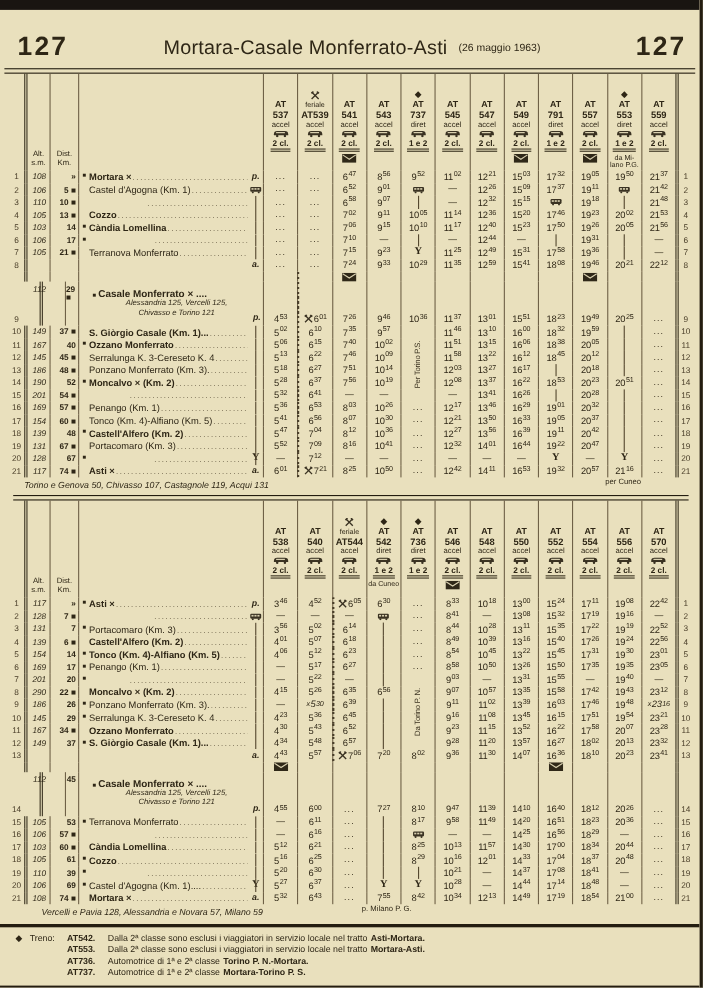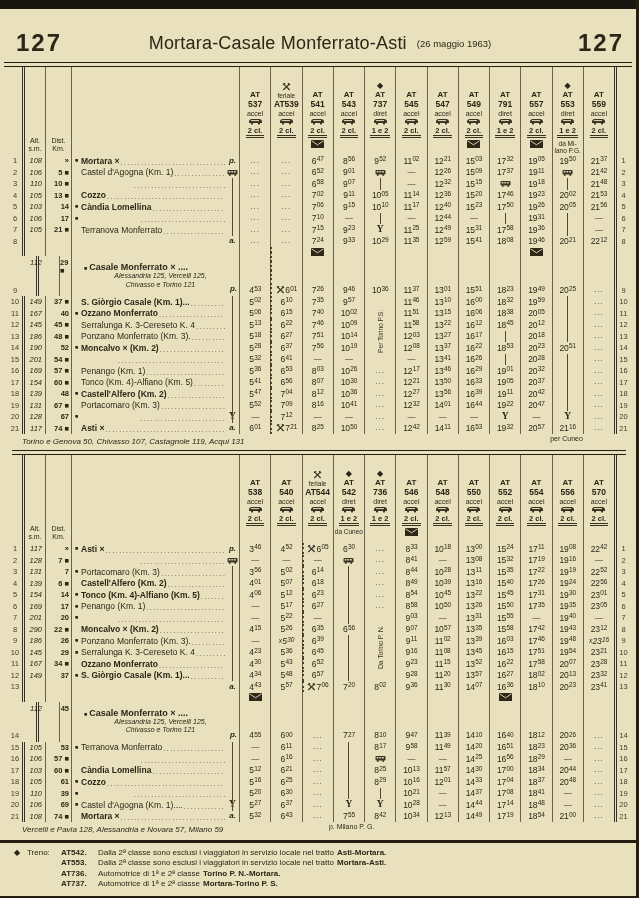--- a/index.html
+++ b/index.html
@@ -56,21 +56,21 @@
   .tr-mail{height:9px;}
   .tr-casale{height:40px;}
   .tr-casale .tc,.tr-casale .num{align-items:flex-end;padding-bottom:2px;}
   .tr-casale .alt,.tr-casale .dist{align-items:flex-start;padding-top:3px;margin-left:14px;}
   .cas{flex-direction:column;align-items:stretch;justify-content:center;padding:1px 2px 1px 12px;}
   .cas-l1{font-weight:bold;font-size:9px;white-space:nowrap;}
   .cas-l1 .pre{font-size:5.5px;margin-right:2px;}
   .cas-sub{font-style:italic;font-size:7px;text-align:center;line-height:1.2;white-space:nowrap;}
   .cas-pa{position:absolute;right:2px;bottom:3px;font-size:8px;font-style:italic;font-weight:bold;}
   .tfoot{height:15px;}
-  .ftext{grid-column:2/5;align-self:center;text-align:left;font-size:8px;font-style:italic;white-space:nowrap;}
+  .ftext{grid-column:2/5;align-self:center;text-align:right;font-size:8px;font-style:italic;white-space:nowrap;}
   .fextra{align-self:start;justify-self:center;font-size:7px;white-space:nowrap;padding-top:1px;}
   .rot{position:absolute;top:1px;left:0;width:100%;height:68px;display:flex;align-items:center;justify-content:center;
        writing-mode:vertical-rl;transform:rotate(180deg);font-size:7px;white-space:nowrap;z-index:3;color:#3c3321;}
   .ic{display:inline-flex;align-items:center;justify-content:center;}
   .notes{margin:5px 10px 0 14px;font-size:8px;line-height:1.3;}
   .nrow{display:flex;align-items:baseline;}
   .nc1{width:13px;flex:none;font-size:8px;}
   .nc2{width:34px;flex:none;}
   .ntrain{width:37px;flex:none;font-weight:bold;}
   .nroute{font-weight:bold;margin-left:3px;text-align:center;}

